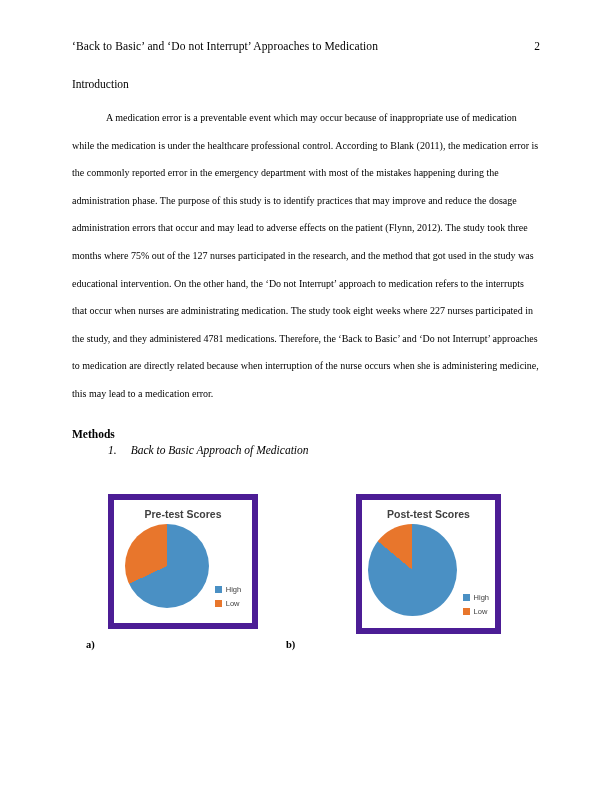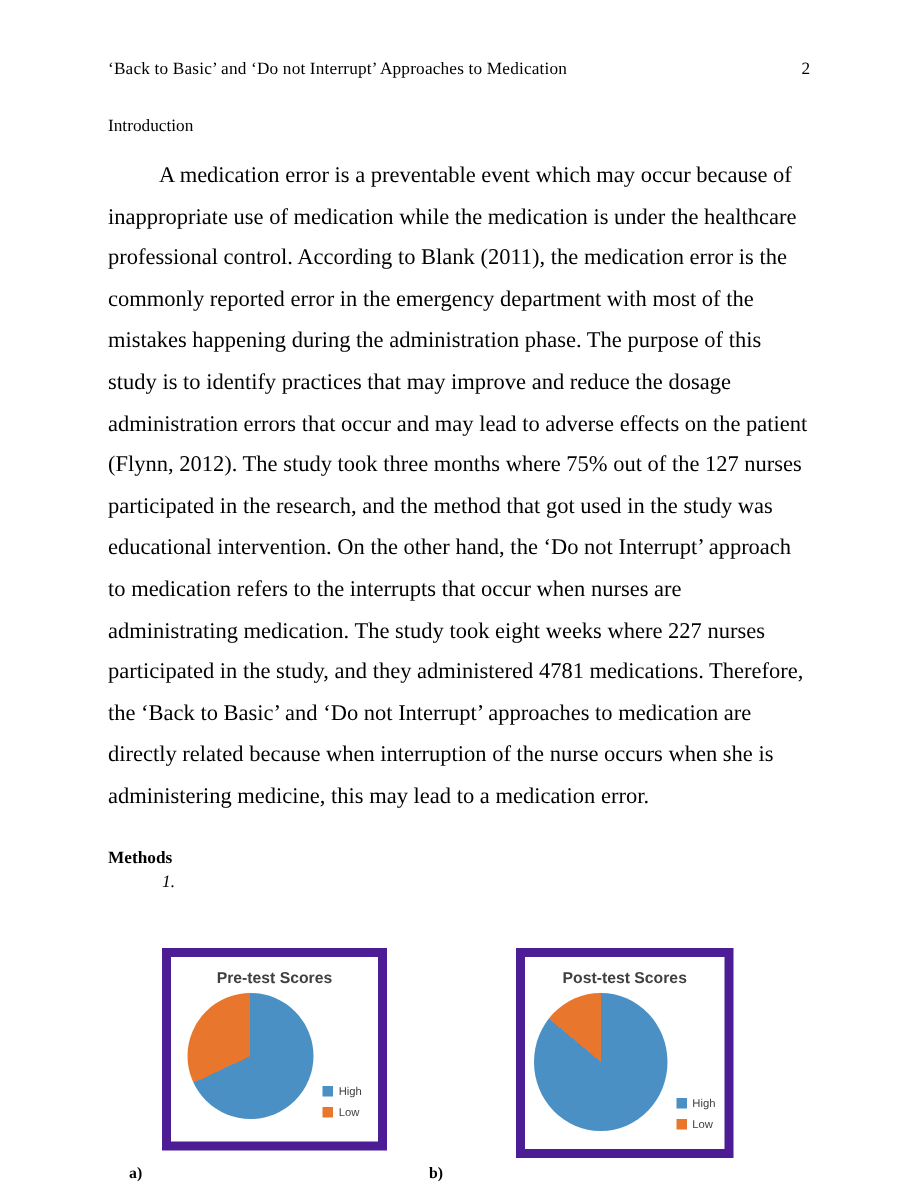--- a/index.html
+++ b/index.html
@@ -36,21 +36,21 @@
   }
   .header-page {
     font-size: 11.5px;
   }
   .section-heading {
     font-weight: normal;
     font-size: 11.5px;
     margin: 0 0 14px 0;
   }
   .body-par {
-    font-size: 15px;
+    font-size: 10px;
     line-height: 27.6px;
     text-align: left;
     margin: 0;
   }
   .body-par .indent {
     display: inline-block;
     width: 34px;
   }
   .methods-heading {
     font-weight: bold;
@@ -70,21 +70,21 @@
   .charts-row {
     position: relative;
     margin-top: 38px;
     height: 160px;
   }
   .chart-block {
     position: absolute;
     top: 0;
   }
   .chart-block.a { left: 36px; }
-  .chart-block.b { left: 228px; padding-left: 44px; }
+  .chart-block.b { left: 240px; padding-left: 44px; }
   .chart-label {
     position: absolute;
     bottom: 4px;
     font-weight: bold;
     font-size: 10.5px;
     font-family: "Liberation Serif", serif;
   }
   .chart-label.a { left: 14px; }
   .chart-label.b { left: 214px; }
   .chart-card {
@@ -148,20 +148,21 @@
   </div>
 
   <div class="section-heading">Introduction</div>
 
   <p class="body-par"><span class="indent"></span><span>A medication error is a preventable event which may occur because of inappropriate use of medication while the medication is under the healthcare professional control. According to Blank (2011), the medication error is the commonly reported error in the emergency department with most of the mistakes happening during the administration phase. The purpose of this study is to identify practices that may improve and reduce the dosage administration errors that occur and may lead to adverse effects on the patient (Flynn, 2012). The study took three months where 75% out of the 127 nurses participated in the research, and the method that got used in the study was educational intervention. On the other hand, the ‘Do not Interrupt’ approach to medication refers to the interrupts that occur when nurses are administrating medication. The study took eight weeks where 227 nurses participated in the study, and they administered 4781 medications. Therefore, the ‘Back to Basic’ and ‘Do not Interrupt’ approaches to medication are directly related because when interruption of the nurse occurs when she is administering medicine, this may lead to a medication error.</span></p>
 
   <div class="methods-heading">Methods</div>
 
   <div class="numbered-item">
     <span class="num">1.</span>
+    <span>Back to Basic Approach of Medication</span>
   </div>
 
   <div class="charts-row">
 
     <div class="chart-label a">a)</div>
     <div class="chart-label b">b)</div>
 
     <div class="chart-block a">
       <div class="chart-card c1">
         <div class="chart-title">Pre-test Scores</div>

